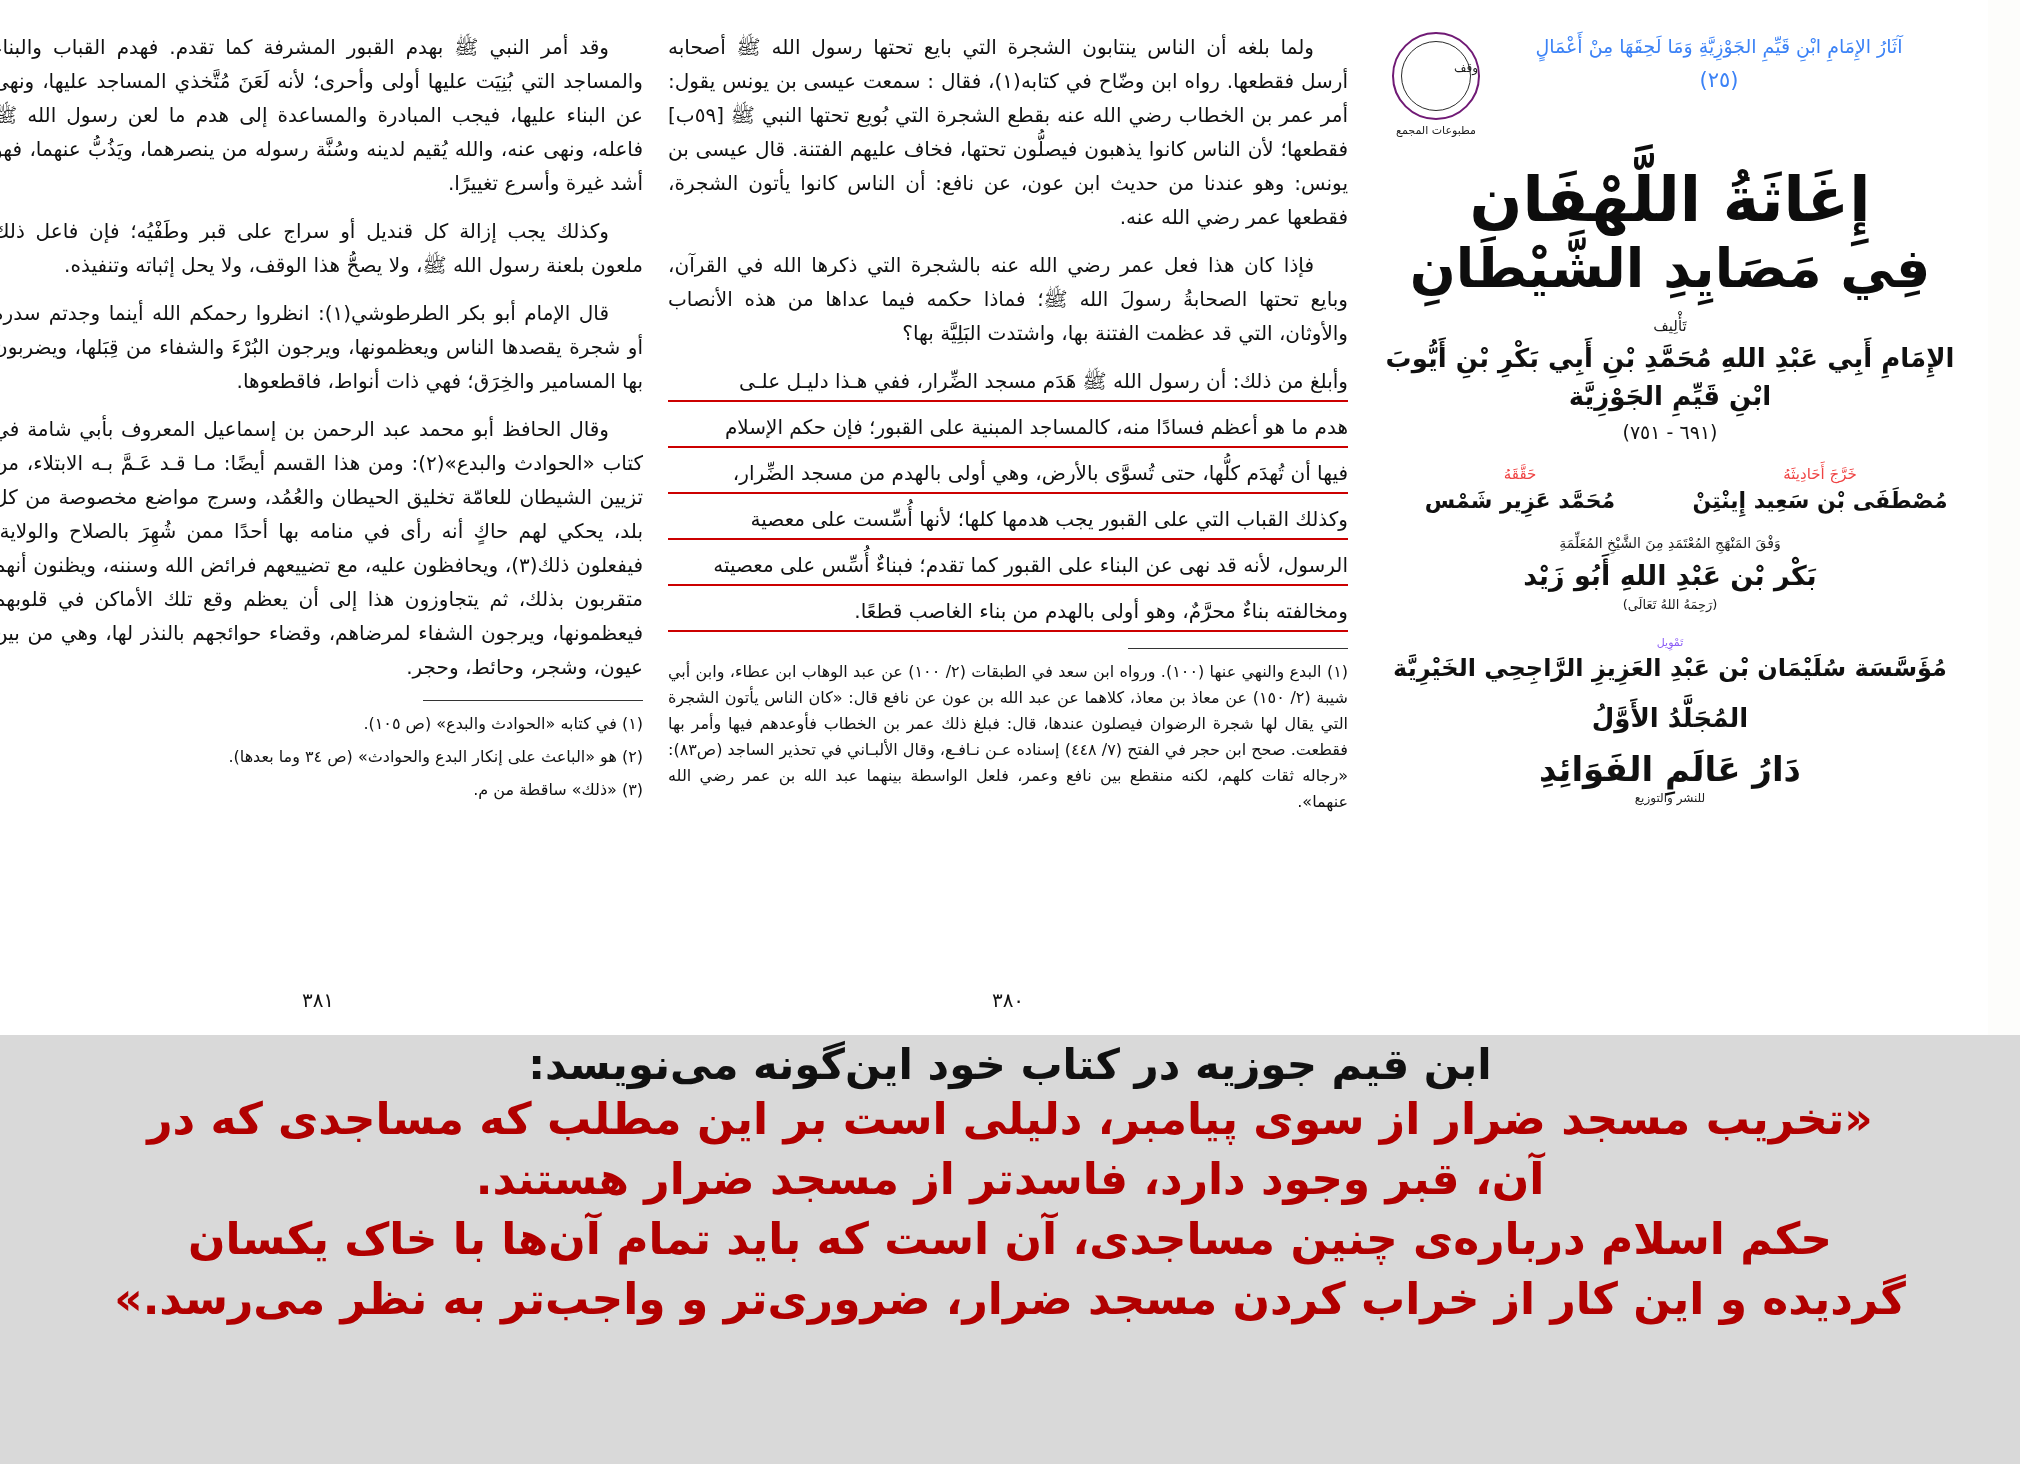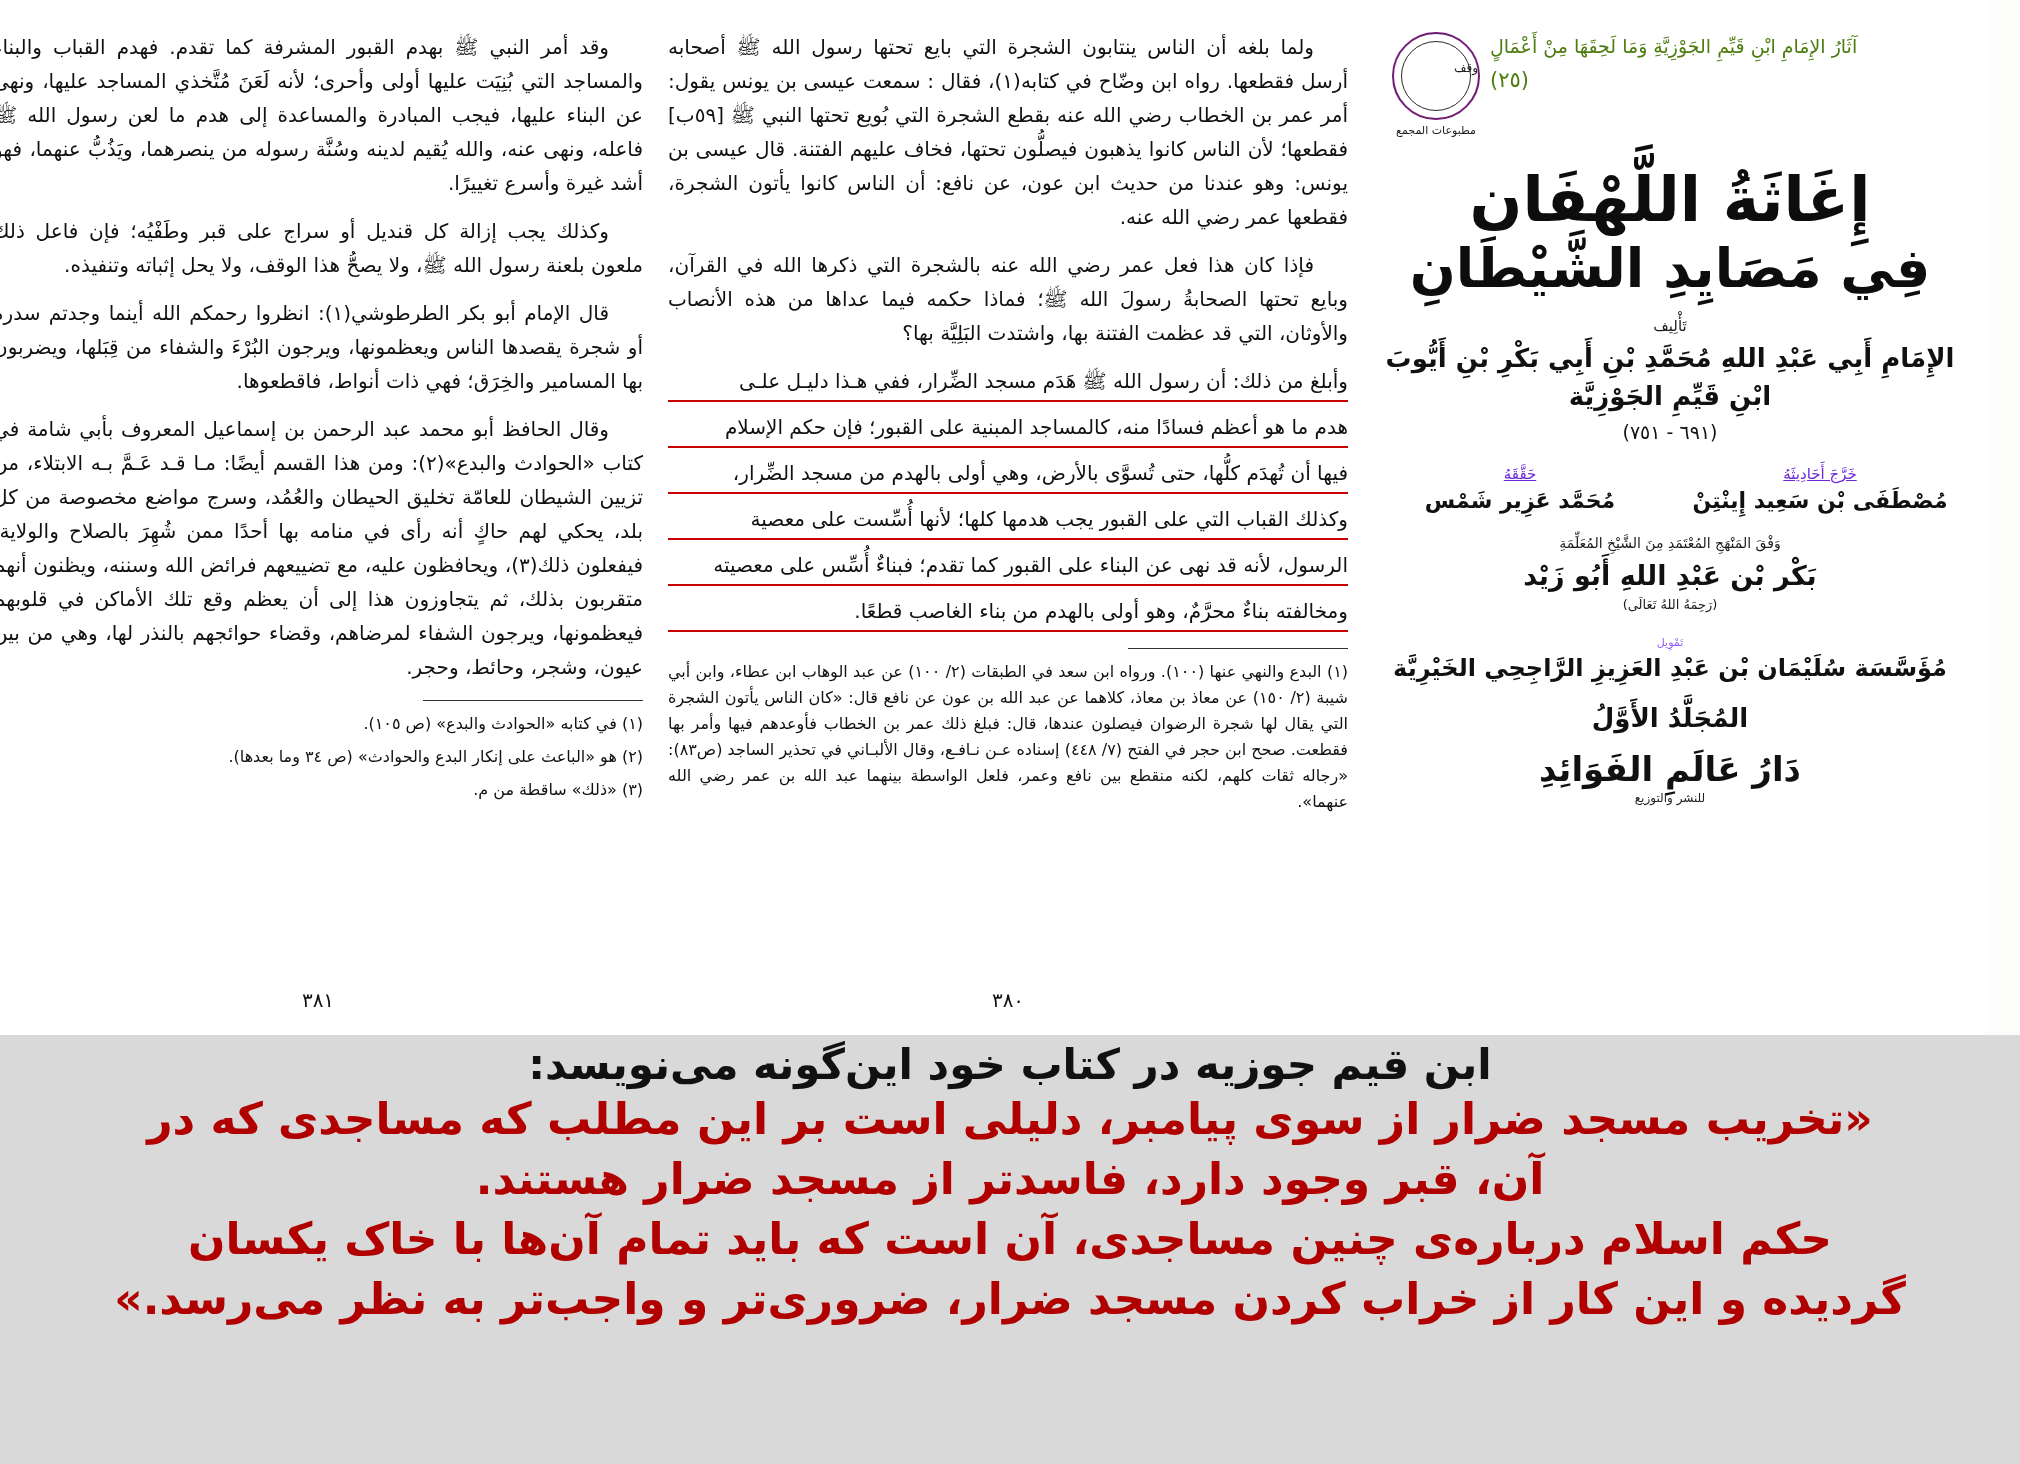--- a/index.html
+++ b/index.html
@@ -74,25 +74,25 @@
     line-height: 12px;
     color: #1b1b1b;
   }
   .seal-caption {
     font-size: 11px;
     margin-top: 4px;
     color: #1b1b1b;
     letter-spacing: 0px;
   }
   .tp-topline {
-    text-align: left;
+    text-align: center;
     direction: rtl;
     font-size: 19px;
     line-height: 28px;
-    color: #4d7c0f;
+    color: #3b82f6;
     flex: 1 1 auto;
     padding-left: 10px;
   }
   .tp-topline .seq {
     display: block;
     margin-top: 6px;
     font-size: 21px;
   }
 
   .tp-main-title {
@@ -131,22 +131,21 @@
     flex-direction: row-reverse;
     justify-content: space-around;
     margin-top: 22px;
     direction: rtl;
   }
   .tp-col {
     flex: 1 1 33%;
   }
   .tp-col .role {
     font-size: 15px;
-    color: #6d28d9;
-    text-decoration: underline;
+    color: #ef4444;
   }
   .tp-col .name {
     font-size: 22px;
     line-height: 32px;
     font-weight: bold;
     color: #111;
     margin-top: 2px;
   }
   .tp-review-label {
     font-size: 14px;

